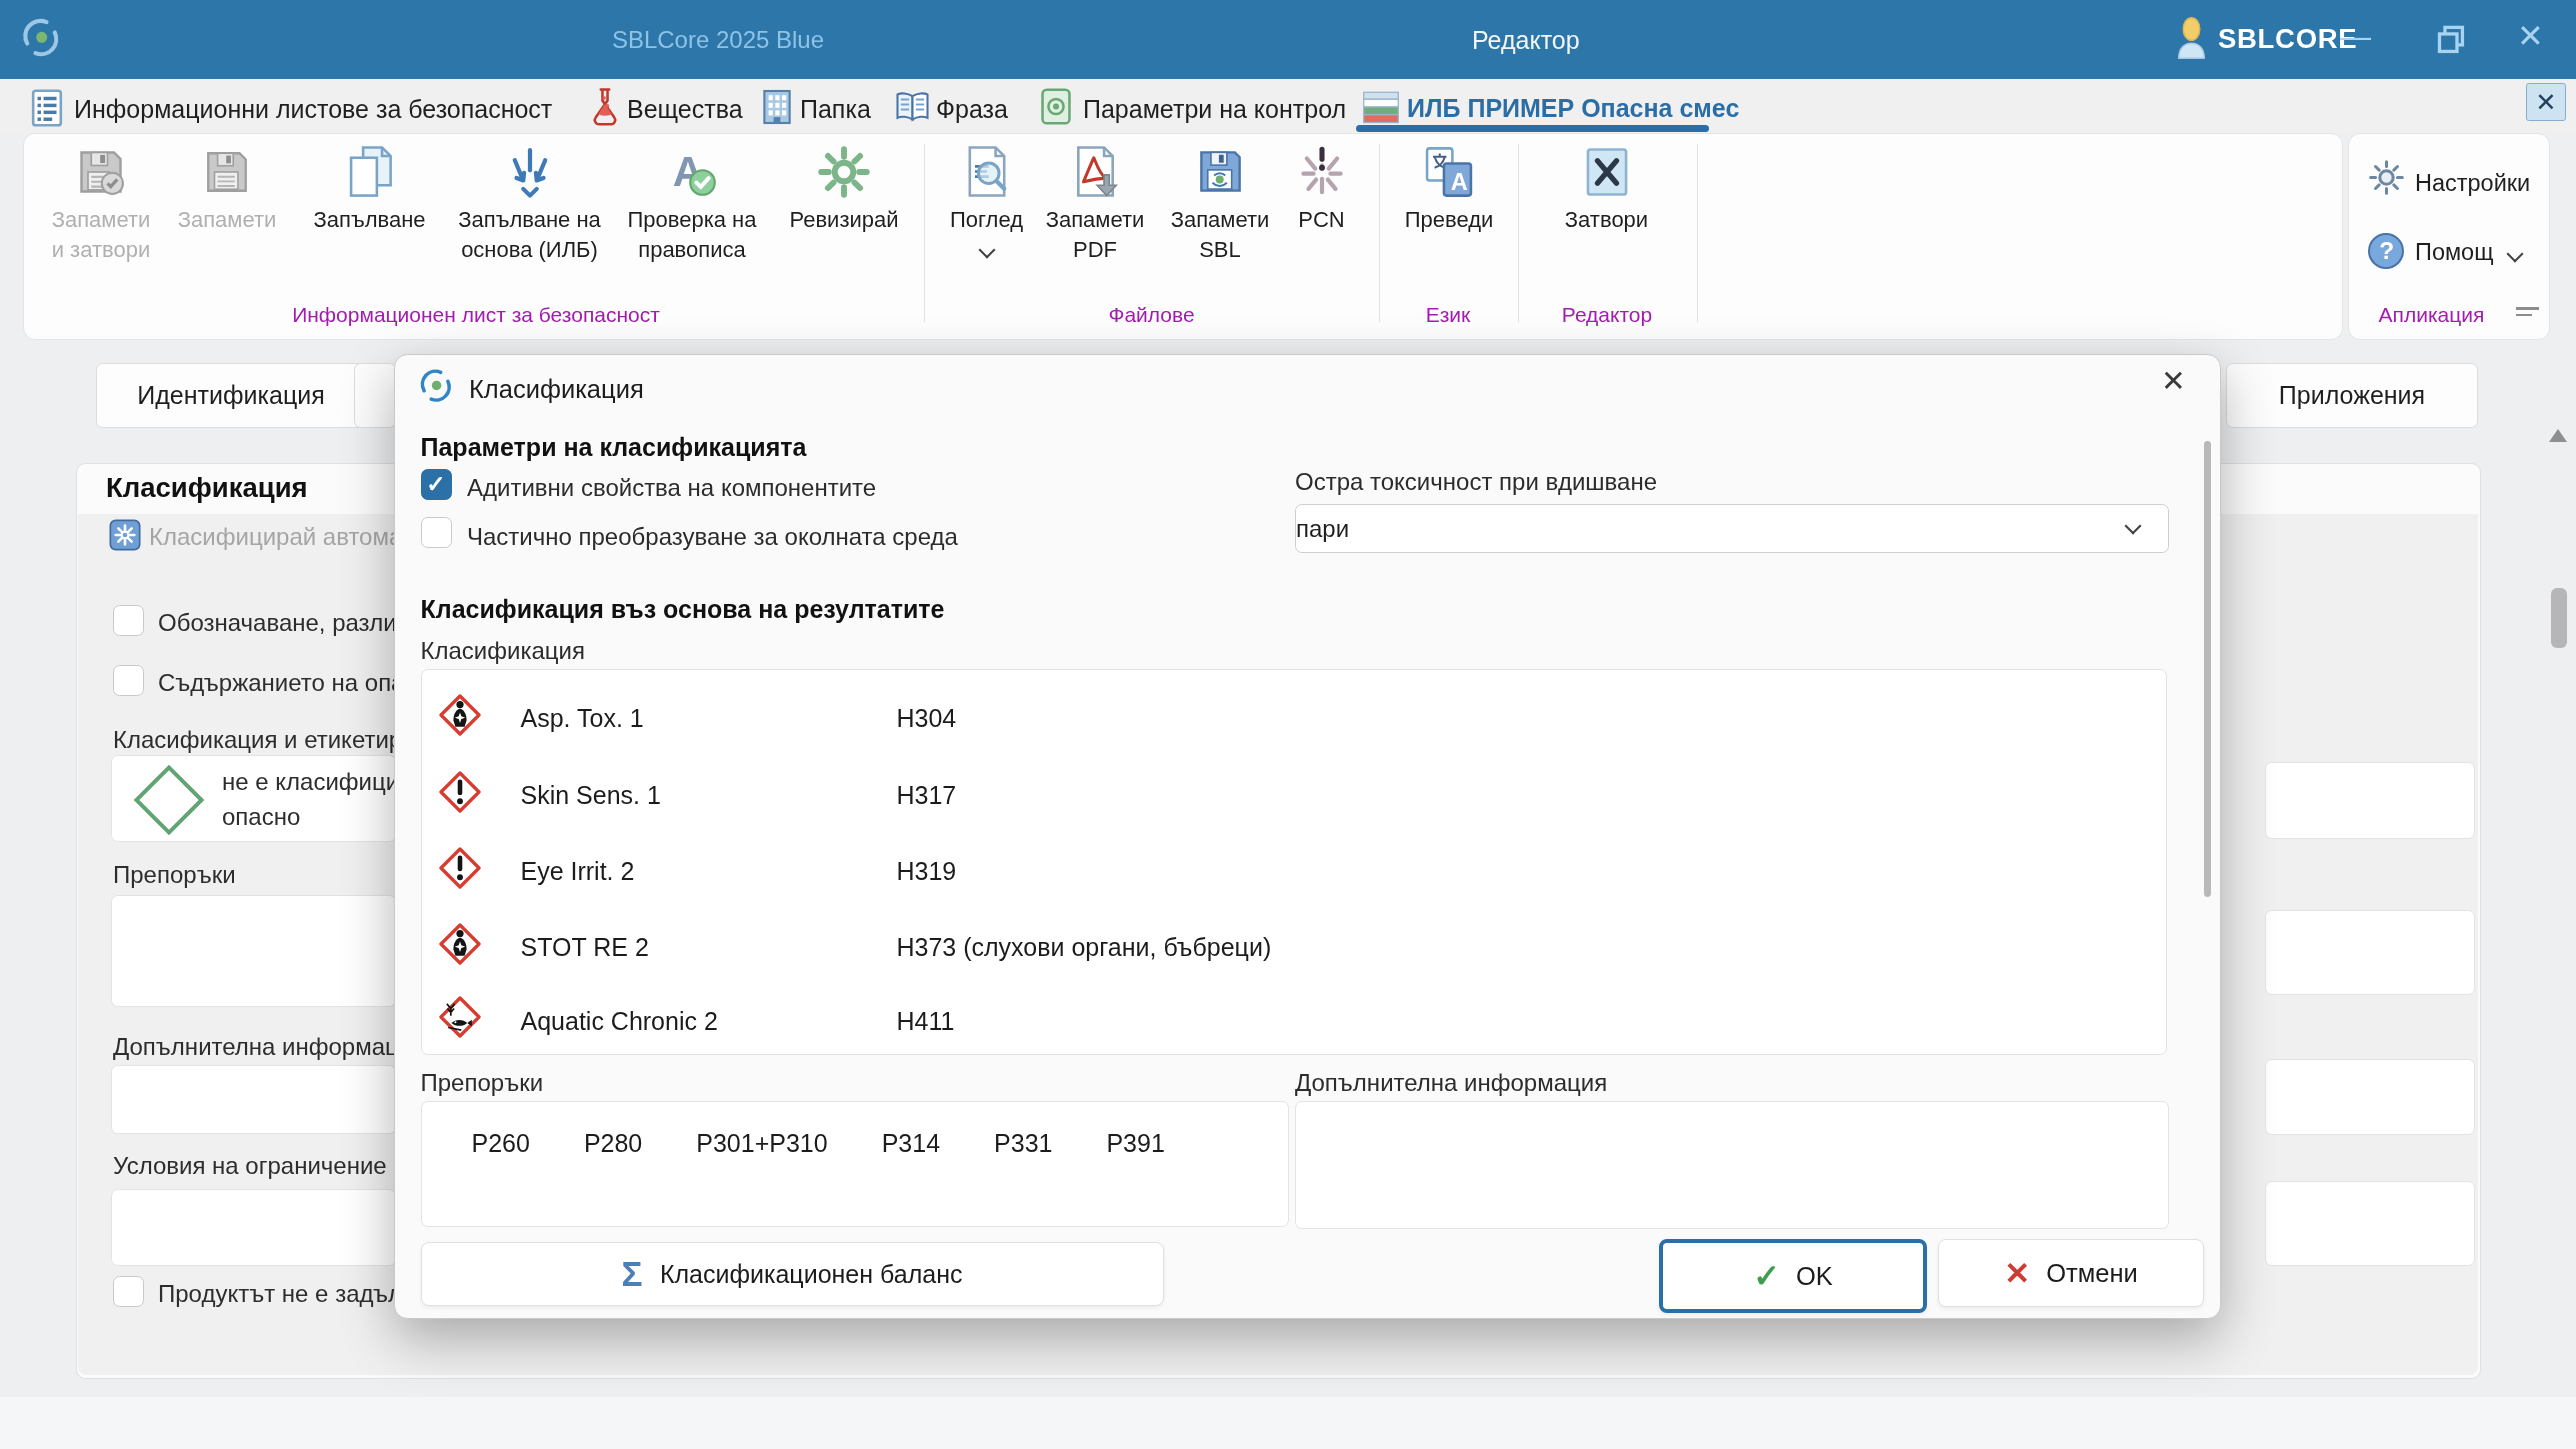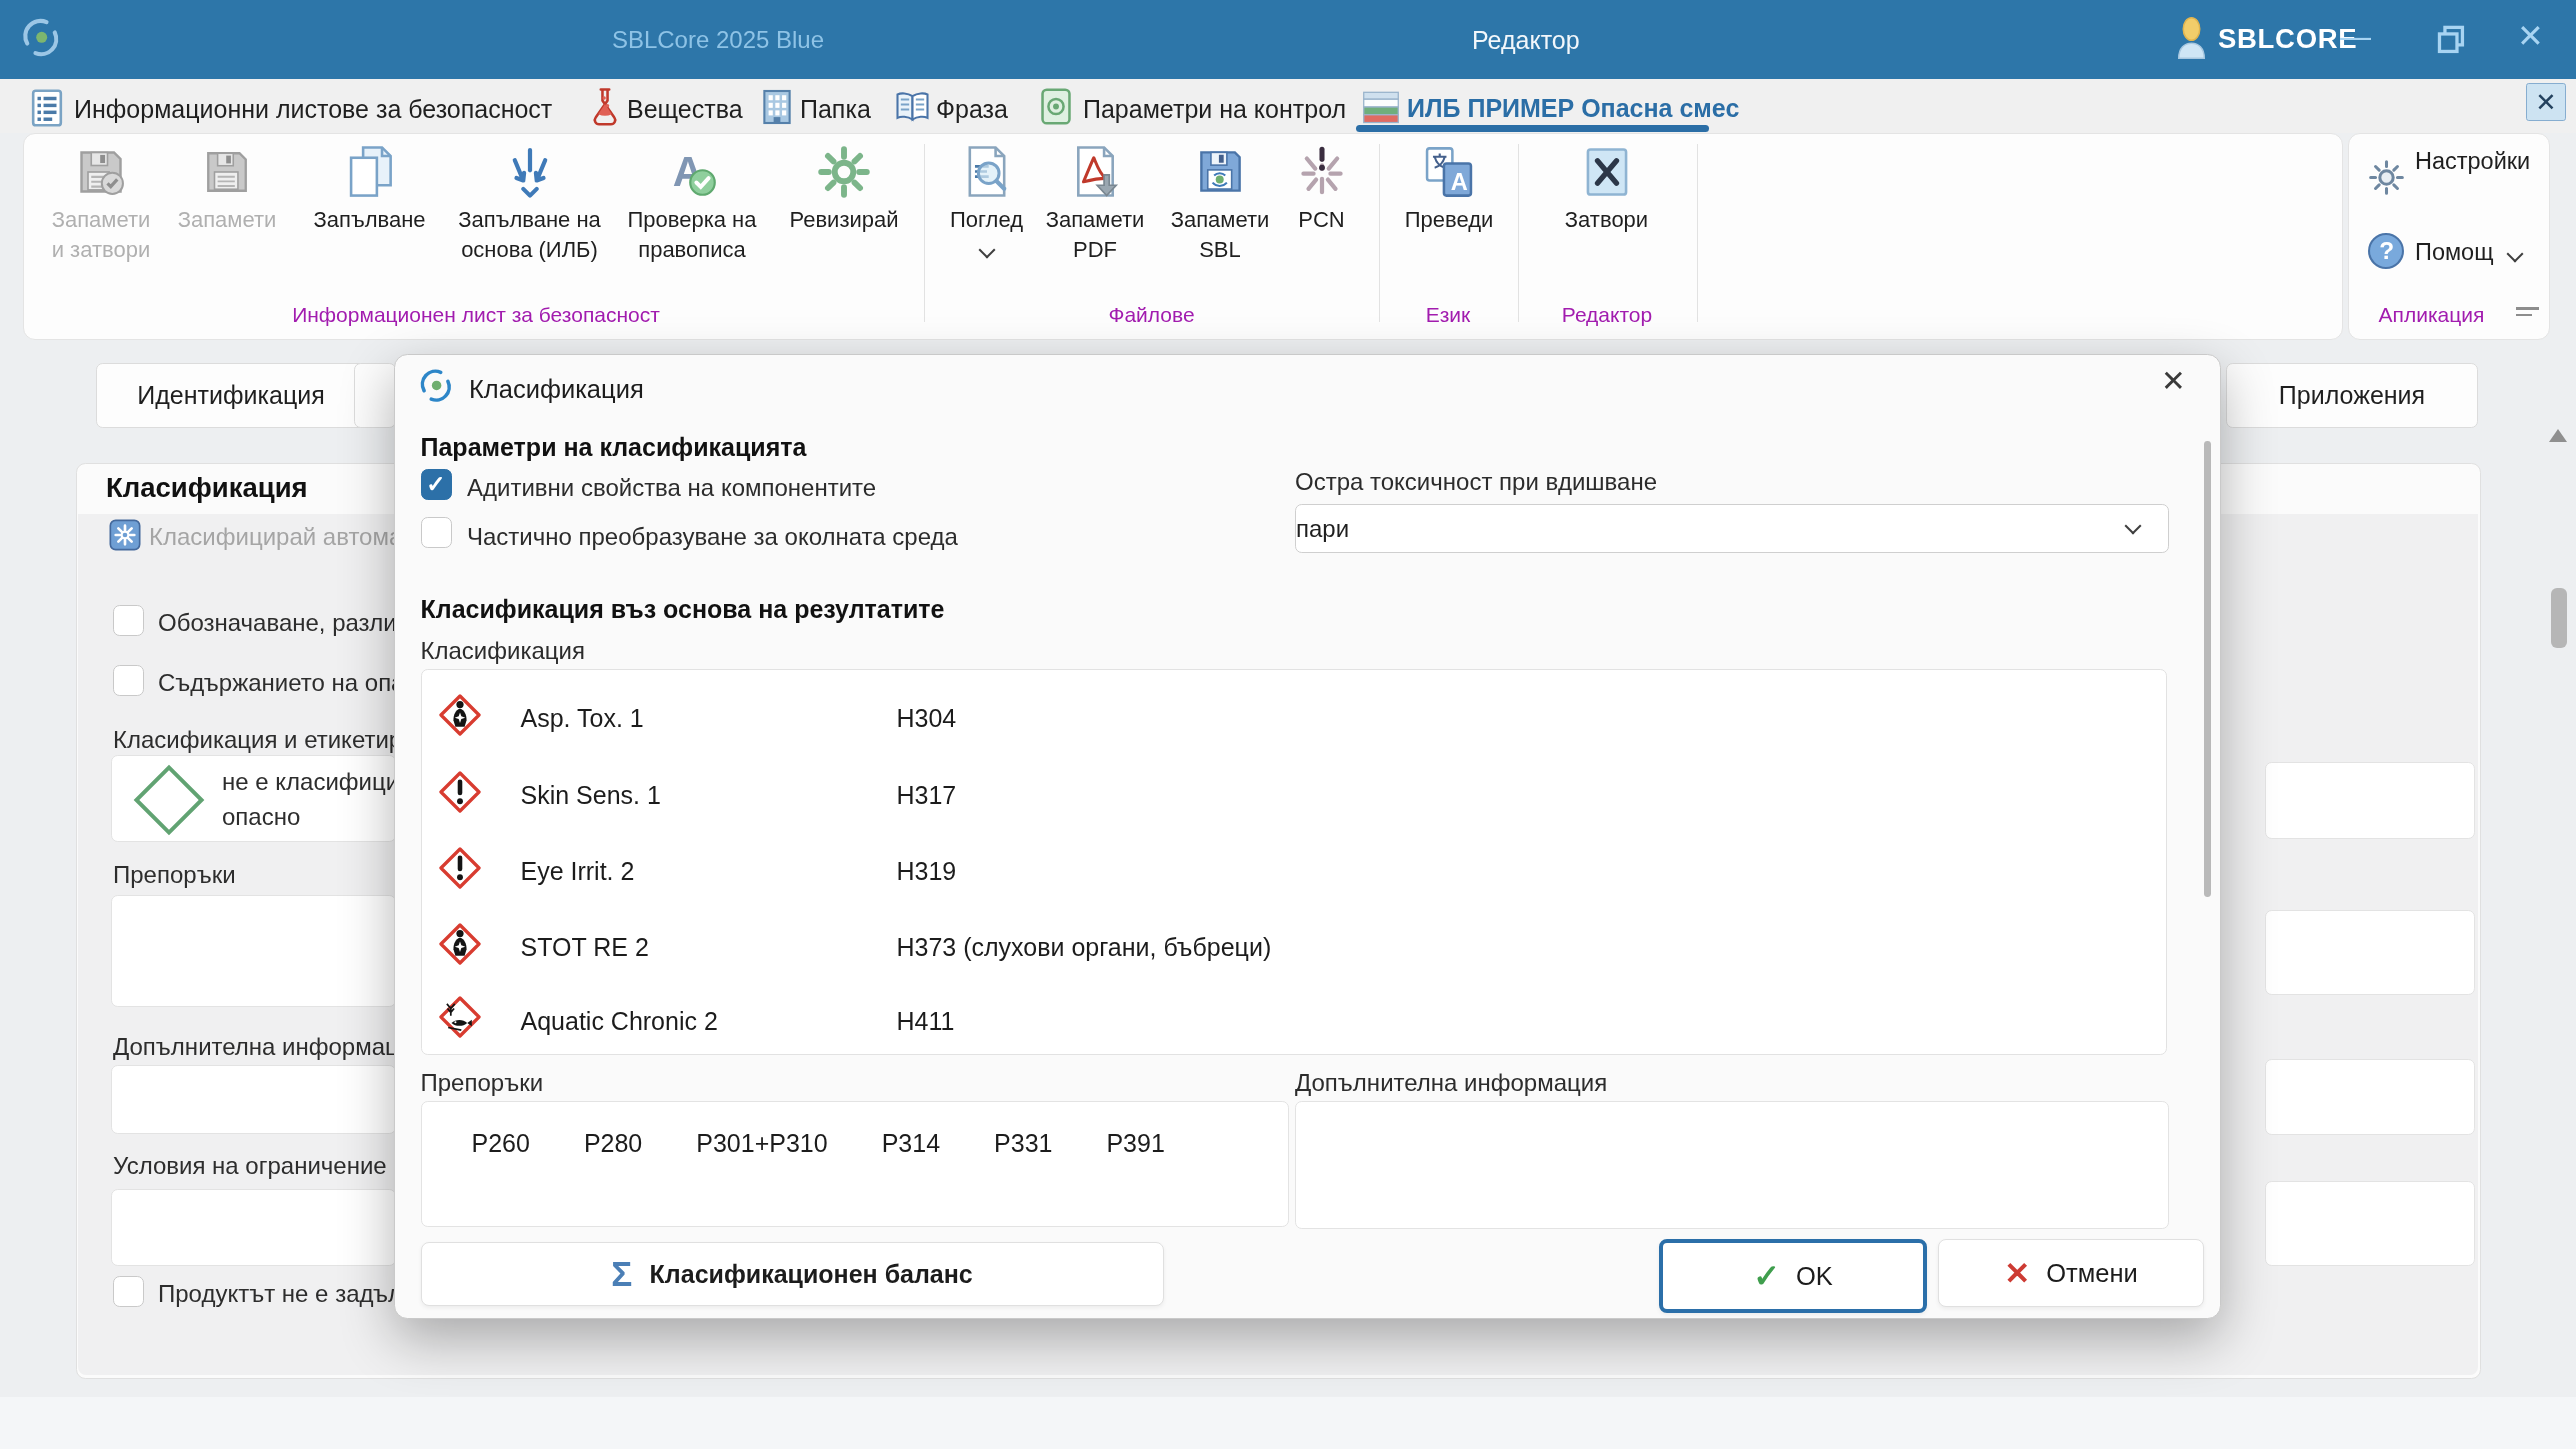--- a/index.html
+++ b/index.html
@@ -61,21 +61,21 @@
   .mhead{font-size:25px;font-weight:bold;color:#111;white-space:nowrap;}
   .mlabel{font-size:24px;color:#2c2c2c;white-space:nowrap;}
   .dropdown{background:#fff;border:1.3px solid #cfcfcf;border-radius:6.7px;
             display:flex;align-items:center;font-size:24px;color:#1f1f1f;}
   .listbox{background:#fff;border:1.3px solid #e2e2e2;border-radius:6.7px;}
   .rowname,.rowcode{font-size:25px;color:#1c1c1c;white-space:nowrap;}
   .pcode{font-size:25px;color:#1c1c1c;}
   .btn{background:#fff;border:1.3px solid #e0e0e0;border-radius:8px;display:flex;
        align-items:center;justify-content:center;box-shadow:0 2px 4px rgba(0,0,0,.06);}
   .btn .t{font-size:25.5px;color:#1c1c1c;}
-  .balance .t{font-weight:bold;font-size:25px;}
+  .balance .t{font-weight:normal;font-size:25px;}
   .sigma{color:#4b7fb6;font-size:35px;font-weight:bold;margin-right:17.4px;}
   .okbtn{border:4px solid #2b6fa9;}
   .okglyph{color:#3f9e4d;font-size:32px;font-weight:bold;margin-right:16px;}
   .cancelglyph{color:#cd3b33;font-size:31px;font-weight:bold;margin-right:16px;}
   .mscroll{background:#b9b9b9;border-radius:3.4px;}
 </style>
 </head>
 <body>
 
 <div class="screen">
@@ -348,21 +348,21 @@
   <span class="abs grouplabel" style="left:1381px;top:303px;width:134px">Език</span>
   <span class="abs grouplabel" style="left:1540px;top:303px;width:134px">Редактор</span>
 
   <div class="abs">
     <svg class="abs" style="left:2367px;top:158px" width="39" height="39" viewBox="0 0 64 64">
       <g fill="#c3d2de" stroke="#6e87a0" stroke-width="5" stroke-linecap="round">
         <circle cx="32" cy="32" r="11" fill="#e8eef3"></circle>
         <path d="M32 6 v8 M32 50 v8 M6 32 h8 M50 32 h8 M14 14 l6 6 M44 44 l6 6 M50 14 l-6 6 M20 44 l-6 6"></path>
       </g>
     </svg>
-    <span class="abs appitem" style="left:2415px;top:148px">Настройки</span>
+    <span class="abs appitem" style="left:2415px;top:170px">Настройки</span>
   </div>
   <div class="abs">
     <svg class="abs" style="left:2367px;top:232px" width="38" height="38" viewBox="0 0 56 56">
       <circle cx="28" cy="28" r="25" fill="#79a9dc" stroke="#4a74a8" stroke-width="3"></circle>
       <text x="18" y="40" font-family="Liberation Sans, sans-serif" font-size="36" font-weight="bold" fill="#ffffff">?</text>
     </svg>
     <span class="abs appitem" style="left:2415px;top:239px">Помощ</span>
     <span class="chev abs" style="left:2509px;top:248px"></span>
   </div>
   <span class="abs grouplabel" style="left:2361px;top:303px;width:141px">Апликация</span>

